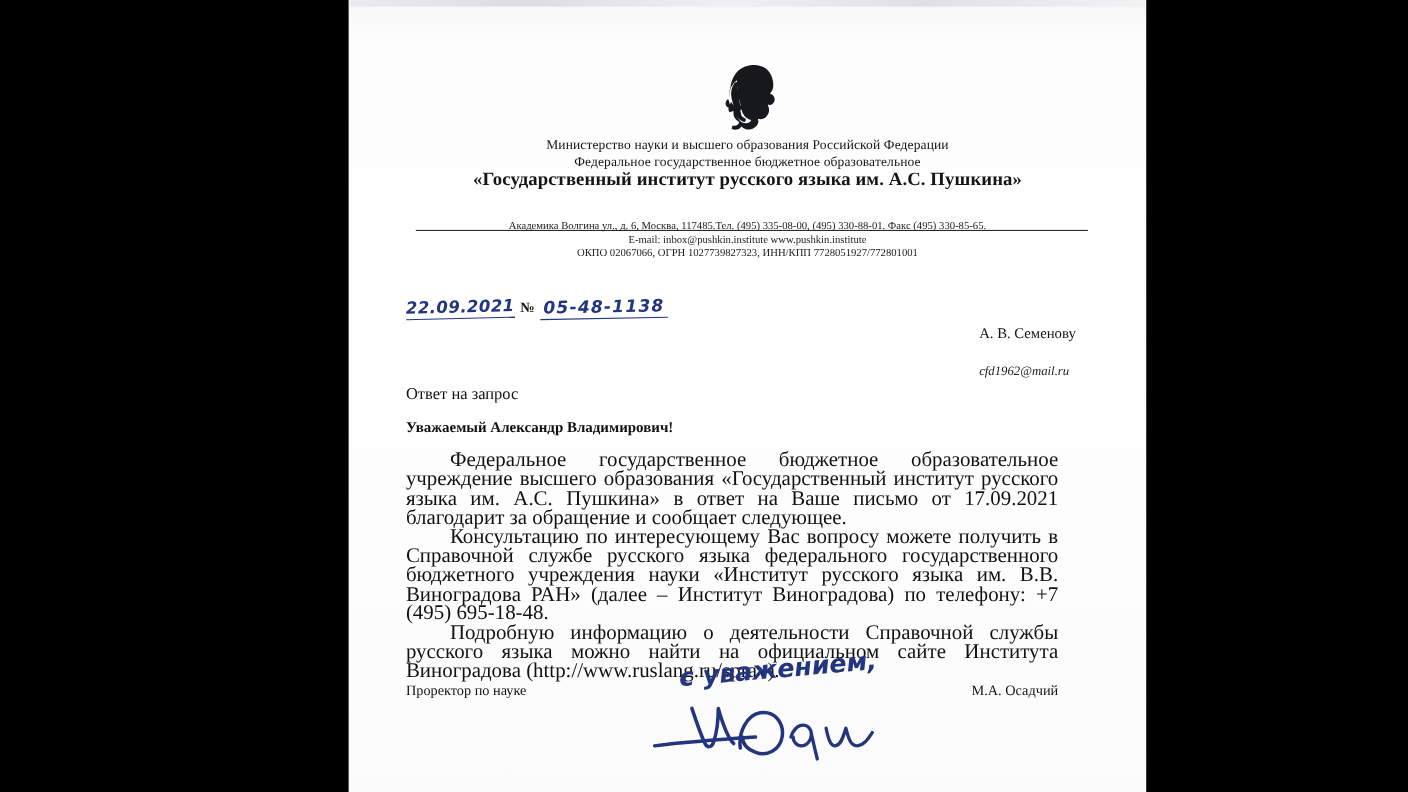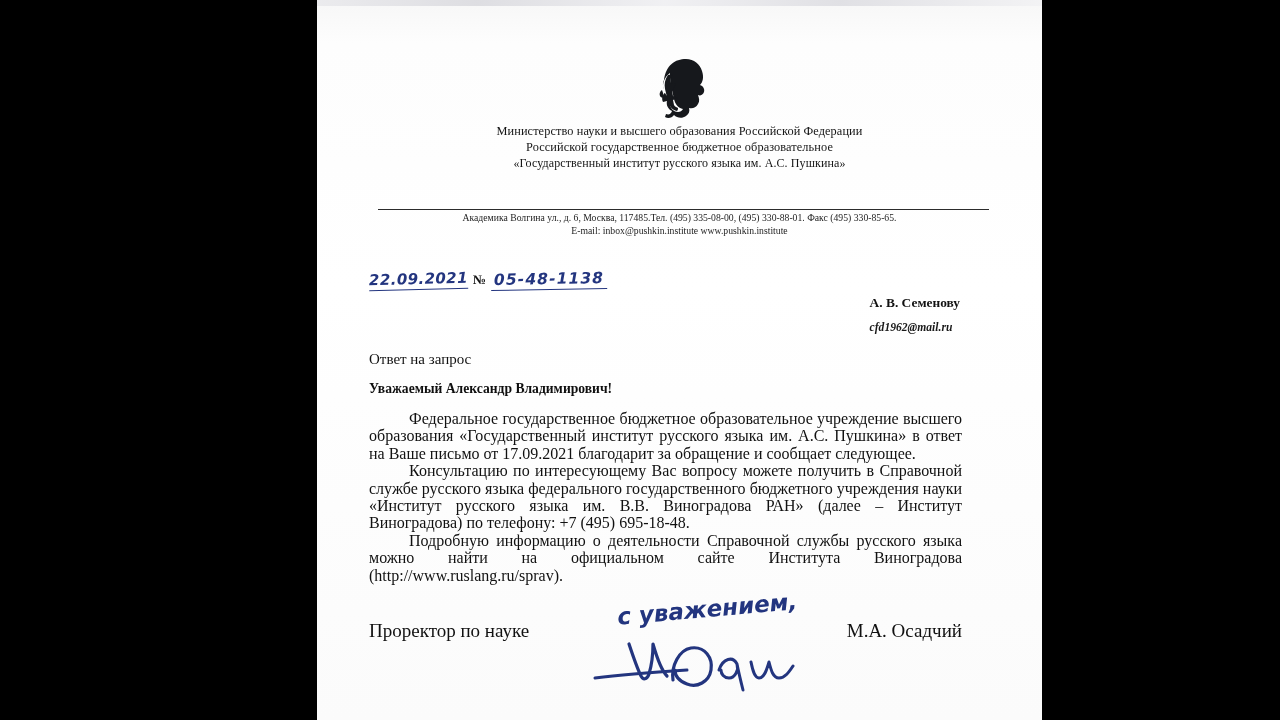--- a/index.html
+++ b/index.html
@@ -65,39 +65,39 @@
     top: 124px;
     text-align: center;
   }
   .head-line {
     font-size: 12.3px;
     line-height: 15.6px;
     color: #141414;
     letter-spacing: .1px;
   }
   .head-line.bold {
-    font-weight: normal;
-    font-size: 12px;
+    font-weight: bold;
+    font-size: 17px;
     line-height: 16.4px;
   }
 
   .rule {
     position: absolute;
     left: 61px;
     top: 209px;
     width: 611px;
     height: 0;
     border-top: 1.3px solid #2b2b2b;
   }
 
   .contact-block {
     position: absolute;
     left: 42px;
     width: 641px;
-    top: 212px;
+    top: 200px;
     text-align: center;
   }
   .contact-line {
     font-size: 9.7px;
     line-height: 12.6px;
     color: #1c1c1c;
   }
 
   
   .reg {
@@ -133,32 +133,31 @@
     font-size: 15.5px;
     letter-spacing: 1.1px;
     border-bottom: 1.4px solid #23357f;
     padding: 0 3px 1px 3px;
     transform: rotate(-1.1deg);
   }
 
   
   .addressee {
     position: absolute;
-    right: 82px;
+    right: 64px;
     top: 294px;
     text-align: left;
-    font-weight: bold;
   }
   .addressee-name {
     font-size: 13.4px;
     color: #121212;
     line-height: 18px;
   }
   .addressee-email {
-    margin-top: 9px;
+    margin-top: 19px;
     font-size: 11.6px;
     font-style: italic;
     color: #1a1a1a;
   }
 
   .subject {
     position: absolute;
     left: 52px;
     top: 351px;
     font-size: 15px;
@@ -177,39 +176,39 @@
   }
 
   
   .body-text {
     position: absolute;
     left: 52px;
     top: 410px;
     width: 593px;
     text-align: justify;
     color: #111111;
-    font-size: 16px;
+    font-size: 19px;
     line-height: 17.4px;
   }
   .body-text p {
     margin: 0;
     text-indent: 40px;
   }
   .body-text p + p { margin-top: 0; }
 
   
   .sig-row {
     position: absolute;
     left: 52px;
     top: 620px;
     width: 593px;
     display: flex;
     justify-content: space-between;
     align-items: baseline;
-    font-size: 19px;
+    font-size: 13px;
     color: #111111;
   }
 
   .sig-regards {
     position: absolute;
     left: 300px;
     top: 596px;
     font-size: 23px;
     color: #23357f;
     font-family: "DejaVu Sans", sans-serif;
@@ -242,29 +241,30 @@
           <path d="M38 3c8 0 14 5 16 12 2 6 1 11-2 14 3 1 5 4 4 7-1 3-4 4-6 3 1 3 2 6 0 9-2 4-6 5-9 4 1 3 0 6-3 8-4 3-9 2-12-1-2 3-6 4-9 2l1-3c3 1 5 0 6-3-4-2-6-6-5-10l-4 1c-2-4 0-8 3-10-3-3-4-8-2-12C18 9 27 3 38 3z"></path>
           <path d="M22 17c-4 3-7 8-7 13 0 4 2 8 5 11l2 8c1 4 4 7 8 7 2 0 4-1 5-3-5-1-8-5-9-10l-3-13c-1-5-1-9-1-13z" fill="#ffffff"></path>
           <path d="M20 19c-3 4-4 9-3 14l3 12c1 5 4 9 9 10 1-1 1-2 1-3-1-1-3-1-4-3l-1-5 5-2-5-2-1-5 4-7-5-1-1-4 3-5-5 1z" fill="#16181c"></path>
           <path d="M14 34c-2 1-3 4-2 6 1 2 3 2 4 1l-1-4z" fill="#16181c"></path>
         </g>
       </svg>
     </div>
 
     <div class="head-block">
       <div class="head-line">Министерство науки и высшего образования Российской Федерации</div>
-      <div class="head-line">Российской государственное бюджетное образовательное</div>
+      <div class="head-line">Федеральное государственное бюджетное образовательное</div>
       <div class="head-line bold">«Государственный институт русского языка им. А.С. Пушкина»</div>
     </div>
 
     <div class="rule"></div>
 
     <div class="contact-block">
       <div class="contact-line">Академика Волгина ул., д. 6, Москва, 117485.Тел. (495) 335-08-00, (495) 330-88-01. Факс (495) 330-85-65.</div>
       <div class="contact-line">E-mail: inbox@pushkin.institute  www.pushkin.institute</div>
+      <div class="contact-line">ОКПО 02067066, ОГРН 1027739827323, ИНН/КПП 7728051927/772801001</div>
     </div>
 
     <div class="reg">
       <span class="hw reg-date">22.09.2021</span>
       <span class="reg-no-label">№</span>
       <span class="hw reg-num">05-48-1138</span>
     </div>
 
     <div class="addressee">
       <div class="addressee-name">А. В. Семенову</div>

